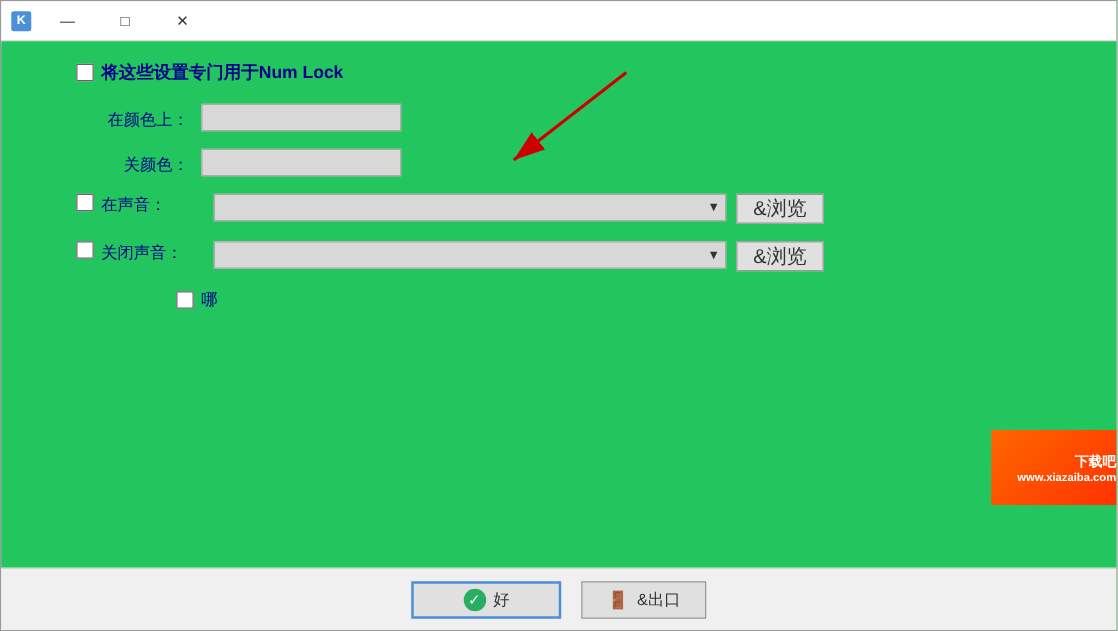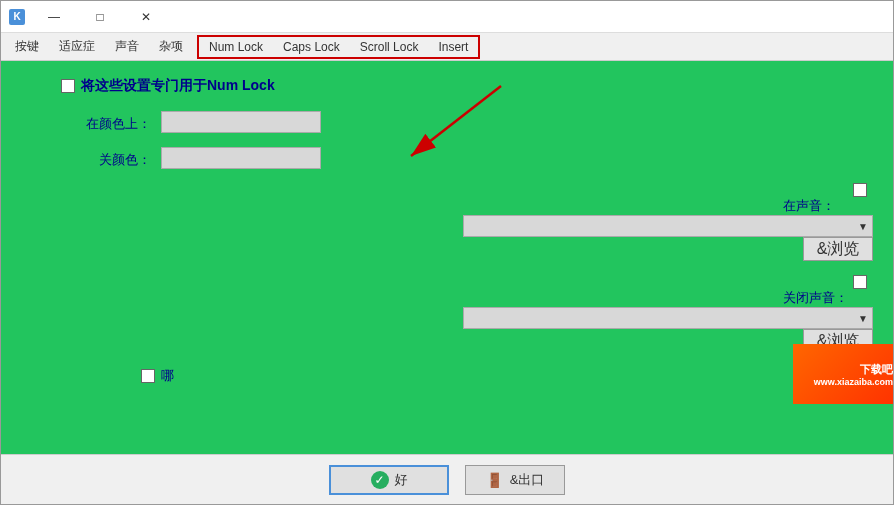--- a/index.html
+++ b/index.html
@@ -188,24 +188,23 @@
     .form-input {
       width: 160px;
       height: 22px;
       background: #d8d8d8;
       border: 1px solid #aaa;
     }
 
     
     .sound-row {
       display: flex;
-      align-items: flex-end;
+      align-items: flex-start;
       margin-bottom: 14px;
       margin-left: 40px;
-      flex-direction: column;
     }
 
     .sound-checkbox {
       width: 14px;
       height: 14px;
       border: 1px solid #666;
       background: white;
       flex-shrink: 0;
       margin-right: 6px;
     }
@@ -365,33 +364,20 @@
       <span>K</span>
     </div>
     <div class="title-bar-buttons">
       <button class="title-btn">—</button>
       <button class="title-btn">□</button>
       <button class="title-btn close">✕</button>
     </div>
   </div>
 
 
-  <div class="toolbar">
-    <div class="toolbar-item">按键</div>
-    <div class="toolbar-item">适应症</div>
-    <div class="toolbar-item">声音</div>
-    <div class="toolbar-item">杂项</div>
-
-    <div class="lock-tabs">
-      <div class="lock-tab active">Num Lock</div>
-      <div class="lock-tab">Caps Lock</div>
-      <div class="lock-tab">Scroll Lock</div>
-      <div class="lock-tab">Insert</div>
-    </div>
-  </div>
 
   <div class="content">
 
     <svg class="red-arrow" width="120" height="100" viewBox="0 0 120 100">
       <defs>
         <marker id="arrowhead" markerWidth="10" markerHeight="7" refX="10" refY="3.5" orient="auto">
           <polygon points="0 0, 10 3.5, 0 7" fill="#cc0000"></polygon>
         </marker>
       </defs>
       <line x1="110" y1="5" x2="20" y2="75" stroke="#cc0000" stroke-width="2.5" marker-end="url(#arrowhead)"></line>

